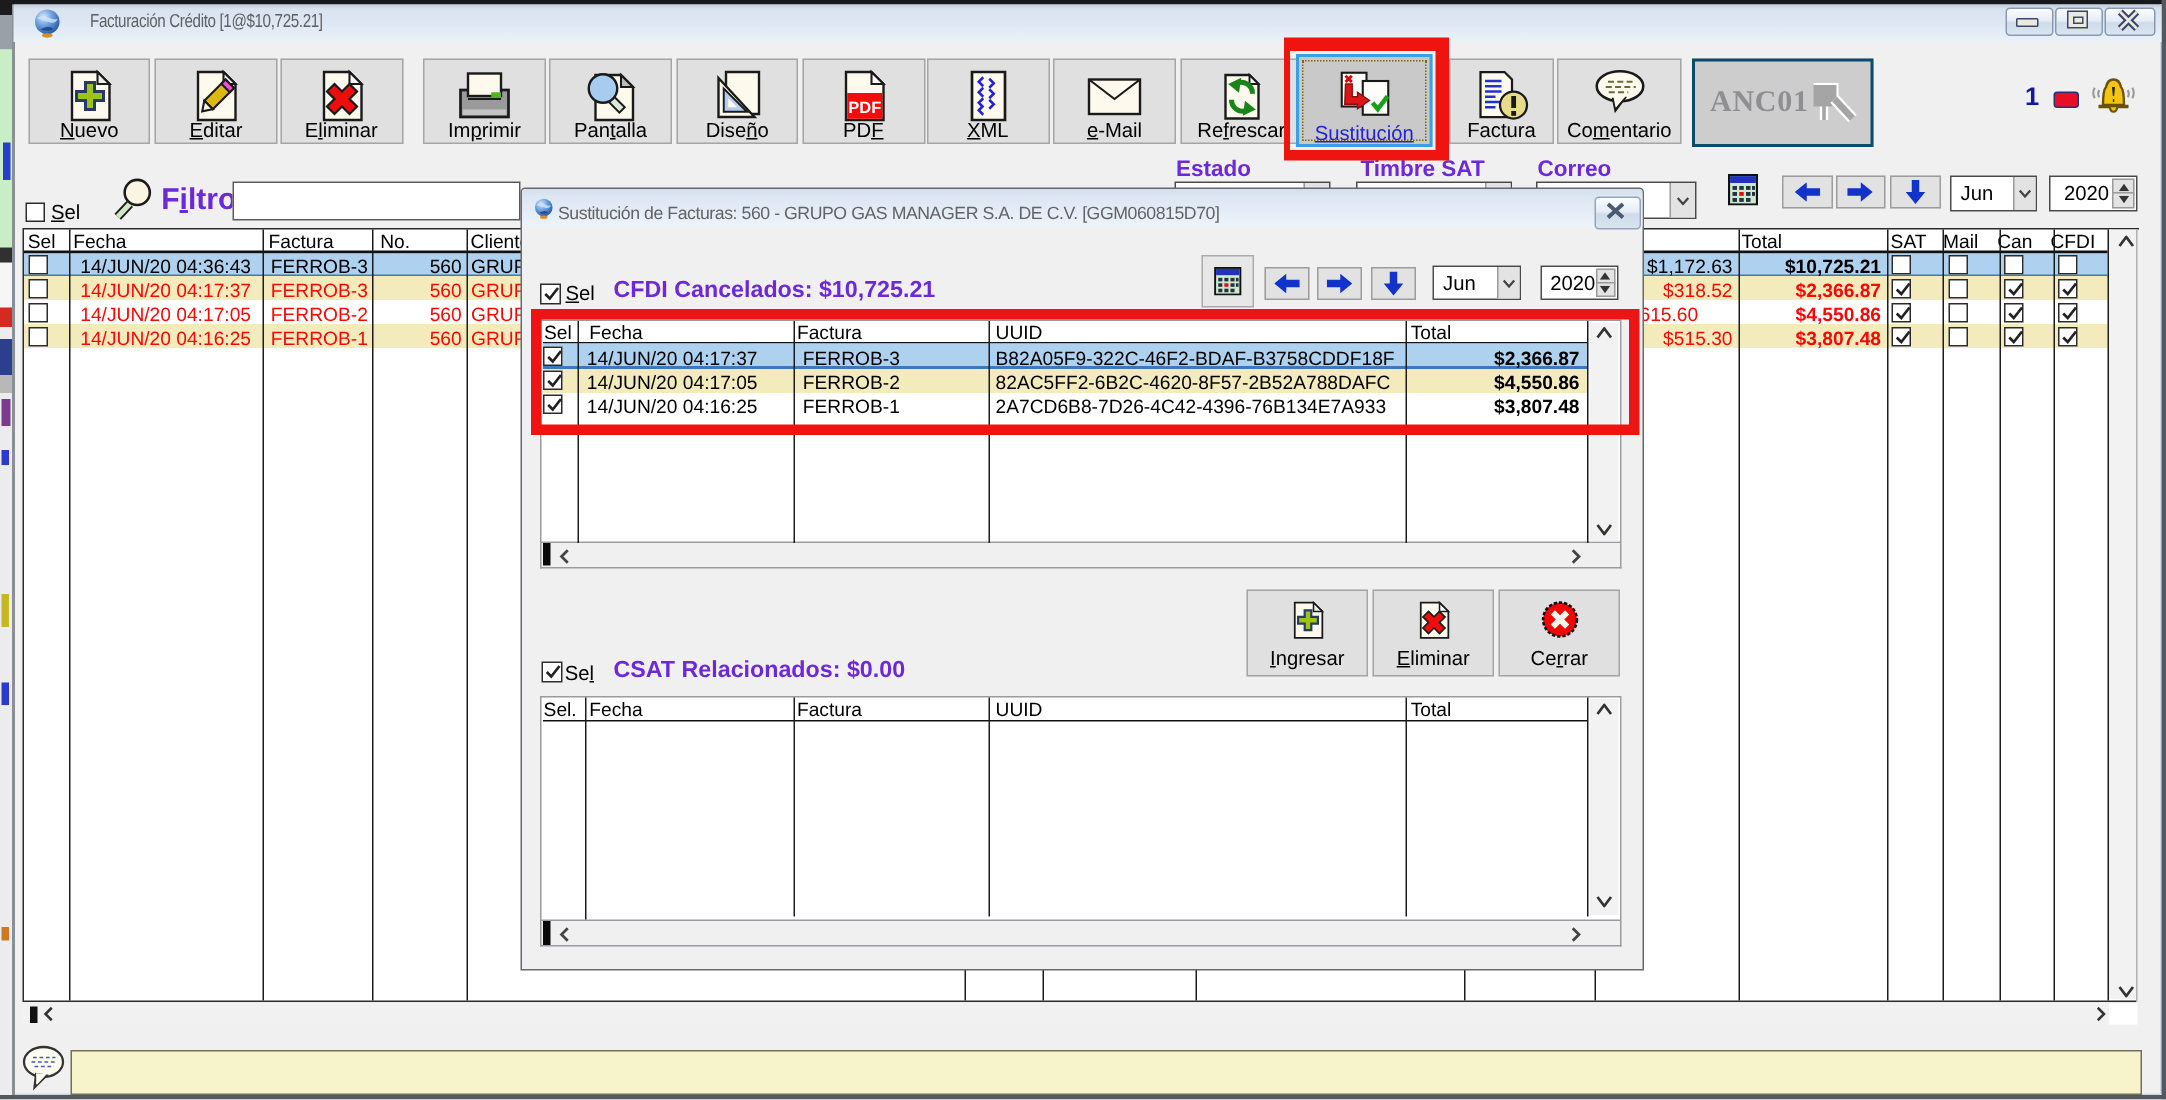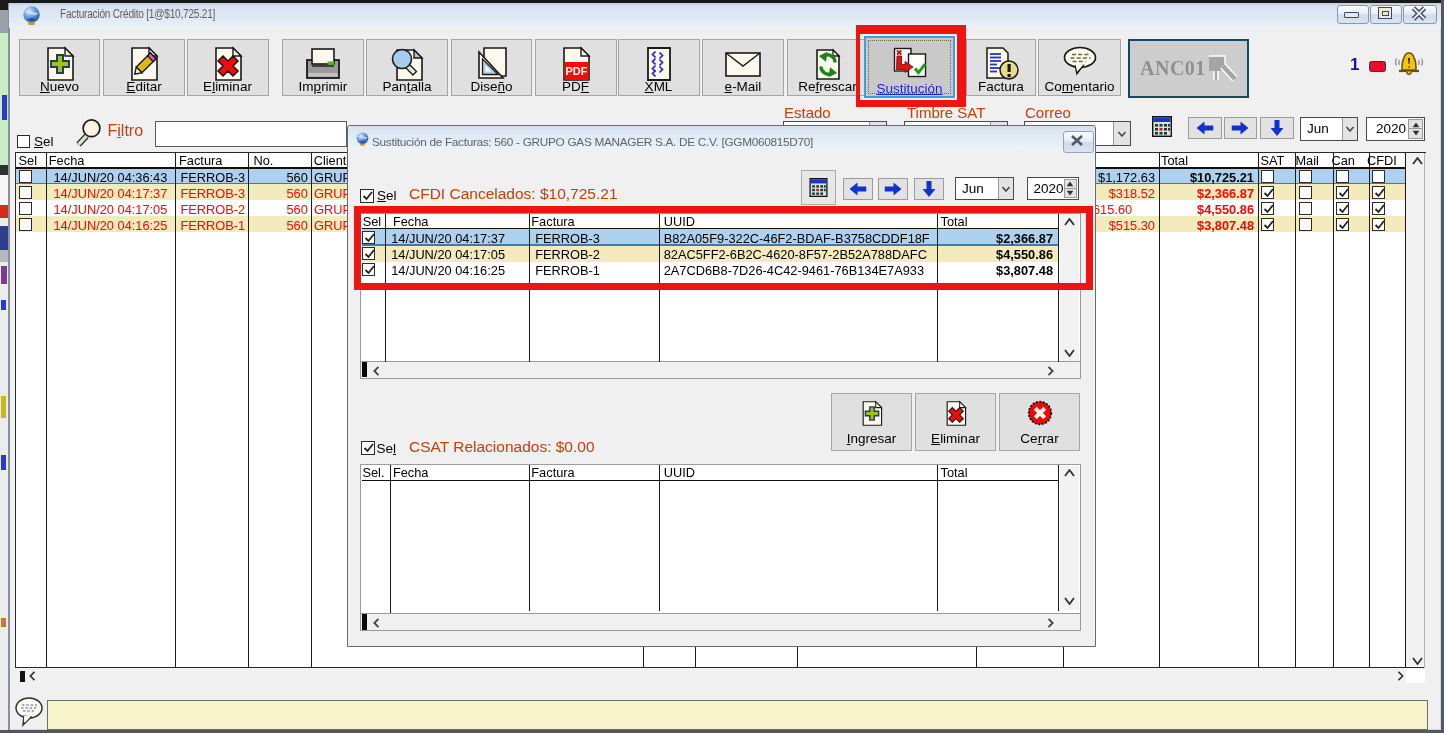--- a/index.html
+++ b/index.html
@@ -1,21 +1,21 @@
 <!DOCTYPE html>
 <html><head><meta charset="utf-8">
 <style>
 html,body{margin:0;padding:0}
 body{width:1444px;height:733px;overflow:hidden;position:relative;background:#f0f0f0;
   font-family:"Liberation Sans",sans-serif;color:#000;}
 .ab{position:absolute}
 .tbtn{position:absolute;top:39px;height:55px;background:#e0e0e0;border:1px solid #a5a5a5}
 .tbtn .lbl{position:absolute;bottom:1px;width:100%;left:0;text-align:center;font-size:13.5px}
 .tbtn svg{position:absolute;top:6px;left:50%;transform:translateX(-50%)}
-.navy{color:#c2410c;font-weight:normal}
+.navy{color:#6d28d9;font-weight:bold}
 .cb{position:absolute;width:11px;height:11px;background:#fff;border:1.4px solid #2b2b2b}
 .cb svg{position:absolute;left:0px;top:-1px}
 .vline{position:absolute;width:1px;background:#1c1c1c}
 .gtxt{position:absolute;font-size:12.8px;white-space:pre}
 u{text-decoration:underline}
 .arrbtn{position:absolute;background:#e2e2e2;border:1px solid #9c9c9c}
 .arrbtn svg{position:absolute;left:50%;top:50%;transform:translate(-50%,-50%)}
 .combo{position:absolute;background:#fff;border:1px solid #4a4a4a}
 .combo .da{position:absolute;right:0;top:0;bottom:0;width:16px;background:#e3e3e3;border-left:1px solid #9a9a9a}
 .chev{position:absolute;left:50%;top:50%;transform:translate(-50%,-50%)}
@@ -315,21 +315,21 @@
     </div>
 </div>
 
 <div class="cb" style="left:17px;top:135.2px"></div>
 <div class="ab" style="left:34px;top:133.8px;font-size:13.5px"><u>S</u>el</div>
 <svg class="ab" style="left:74px;top:116px" width="30" height="32" viewBox="0 0 30 32">
  <path d="M12.5 20 L4.5 28.5" stroke="#1a1a1a" stroke-width="6"></path>
  <path d="M12.5 20 L4.5 28.5" stroke="#cfe8c2" stroke-width="3.4"></path>
  <circle cx="17.5" cy="12.3" r="8.4" fill="#fbf4e2" stroke="#1a1a1a" stroke-width="1.7"></circle>
 </svg>
-<div class="ab navy" style="left:107.5px;top:122.3px;font-size:16px">F<u>i</u>ltro</div>
+<div class="ab navy" style="left:107.5px;top:122.3px;font-size:20px">F<u>i</u>ltro</div>
 <div class="ab" style="left:155px;top:121px;width:190px;height:24px;background:#fff;border:1px solid #5a5a5a"></div>
 
 <div class="ab" style="left:15px;top:152px;width:1410.5px;height:516px;background:#fff;border:1px solid #2a2a2a;box-sizing:border-box"></div>
 <div class="ab" style="left:1424.2px;top:152.5px;width:1.6px;height:515px;background:#f0f0f0"></div>
 <div class="ab" style="left:1424.4px;top:152.5px;width:1px;height:515px;background:#b0b0b0"></div>
 
 <div class="gtxt" style="left:18.5px;top:152.8px">Sel</div>
 <div class="gtxt" style="left:48.8px;top:152.8px">Fecha</div>
 <div class="gtxt" style="left:179px;top:152.8px">Factura</div>
 <div class="gtxt" style="left:253.5px;top:152.8px">No.</div>
@@ -584,21 +584,21 @@
 <div class="gtxt" style="left:391.2px;top:230.6px">14/JUN/20 04:17:37</div>
 <div class="gtxt" style="left:535.2px;top:230.6px">FERROB-3</div>
 <div class="gtxt" style="left:663.7px;top:230.6px">B82A05F9-322C-46F2-BDAF-B3758CDDF18F</div>
 <div class="gtxt" style="left:957px;top:230.6px;width:96px;text-align:right;font-weight:bold">$2,366.87</div>
 <div class="gtxt" style="left:391.2px;top:246.8px">14/JUN/20 04:17:05</div>
 <div class="gtxt" style="left:535.2px;top:246.8px">FERROB-2</div>
 <div class="gtxt" style="left:663.7px;top:246.8px">82AC5FF2-6B2C-4620-8F57-2B52A788DAFC</div>
 <div class="gtxt" style="left:957px;top:246.8px;width:96px;text-align:right;font-weight:bold">$4,550.86</div>
 <div class="gtxt" style="left:391.2px;top:262.8px">14/JUN/20 04:16:25</div>
 <div class="gtxt" style="left:535.2px;top:262.8px">FERROB-1</div>
-<div class="gtxt" style="left:663.7px;top:262.8px">2A7CD6B8-7D26-4C42-9461-76B134E7A933</div>
+<div class="gtxt" style="left:663.7px;top:262.8px">2A7CD6B8-7D26-4C42-4396-76B134E7A933</div>
 <div class="gtxt" style="left:957px;top:262.8px;width:96px;text-align:right;font-weight:bold">$3,807.48</div>
 <div class="ab" style="left:1060px;top:215px;width:19px;height:146px;background:#f2f2f2"></div>
 <svg class="ab" style="left:1064px;top:217.6px" width="11" height="8" viewBox="0 0 11 8">
     <path d="M1 7 L5.5 1 L10 7" fill="none" stroke="#333" stroke-width="1.8"></path>
   </svg>
 <svg class="ab" style="left:1064px;top:349px" width="11" height="8" viewBox="0 0 11 8">
     <path d="M1 1 L5.5 7 L10 1" fill="none" stroke="#333" stroke-width="1.8"></path>
   </svg>
 
 <div class="ab" style="left:360.3px;top:361.8px;width:720.5px;height:17.4px;background:#f0f0f0;border:1.2px solid #9a9aa0;border-top:none;box-sizing:border-box"></div>

